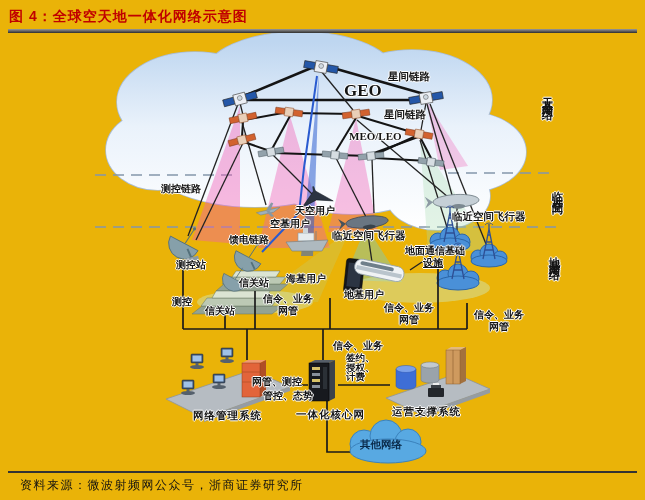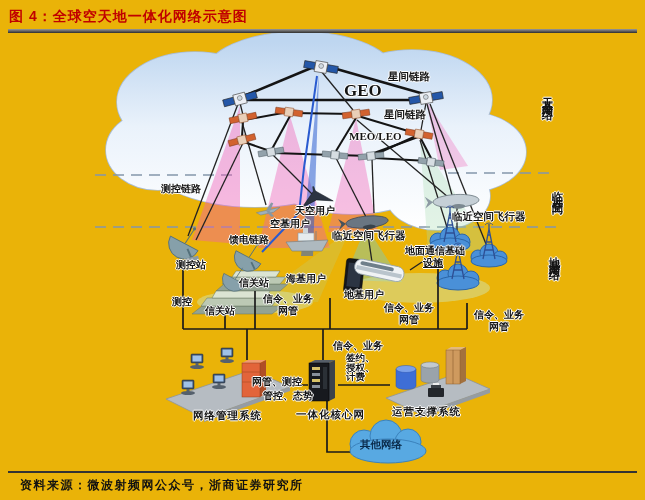--- a/index.html
+++ b/index.html
@@ -4,21 +4,21 @@
 <style>
   html,body{margin:0;padding:0;background:#ffffff;}
   #stage{position:relative;width:645px;height:500px;background:#eab308;overflow:hidden;
          font-family:"Liberation Serif","DejaVu Serif",serif;}
   .title{position:absolute;left:9px;top:8px;font-family:"Liberation Sans","DejaVu Sans",sans-serif;
          font-weight:bold;font-size:14px;color:#c00000;letter-spacing:1px;white-space:nowrap;}
   .titlebar{position:absolute;left:8px;right:8px;top:29px;height:4px;
             background:linear-gradient(#9a9a9a,#2e2e2e);}
   .footbar{position:absolute;left:8px;right:8px;top:471px;height:2px;background:#333;}
   .source{position:absolute;left:20px;top:477px;font-size:12px;color:#111;letter-spacing:1.5px;
-          font-weight:700;white-space:nowrap;text-align:right;}
+          font-weight:400;white-space:nowrap;text-align:right;}
   .lbl{position:absolute;font-weight:bold;font-size:10px;color:#141414;white-space:nowrap;line-height:1.15;
        text-shadow:-1px 0 #fff,1px 0 #fff,0 -1px #fff,0 1px #fff;}
   .c{text-align:center;}
   .vlbl{position:absolute;writing-mode:vertical-rl;font-weight:bold;font-size:11.5px;color:#141414;
         letter-spacing:4px;line-height:1;text-shadow:-1px 0 #fff,1px 0 #fff,0 -1px #fff,0 1px #fff;}
   svg{position:absolute;left:0;top:0;}
 </style>
 </head>
 <body>
 

